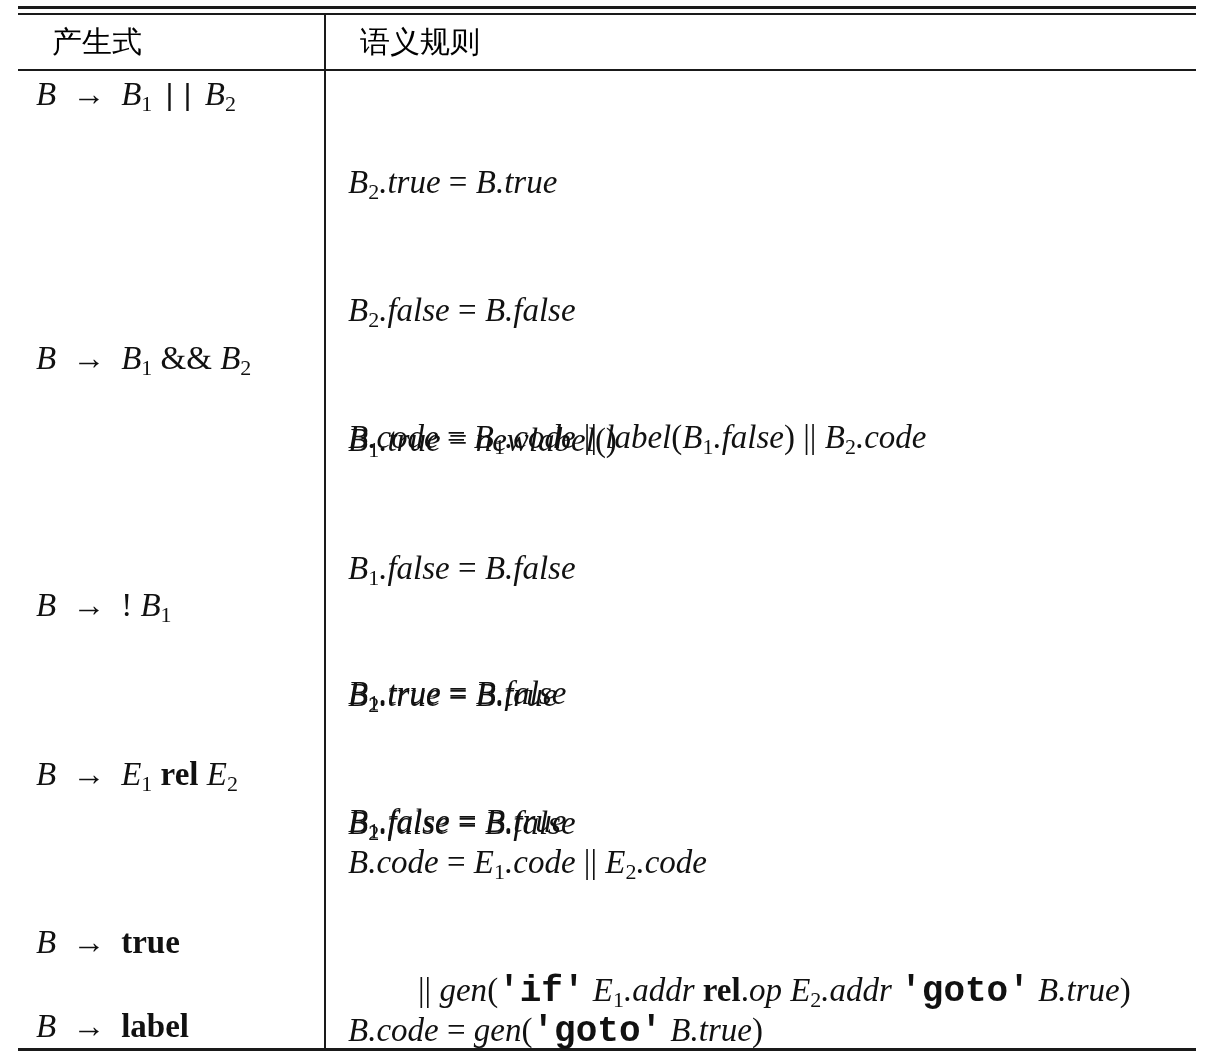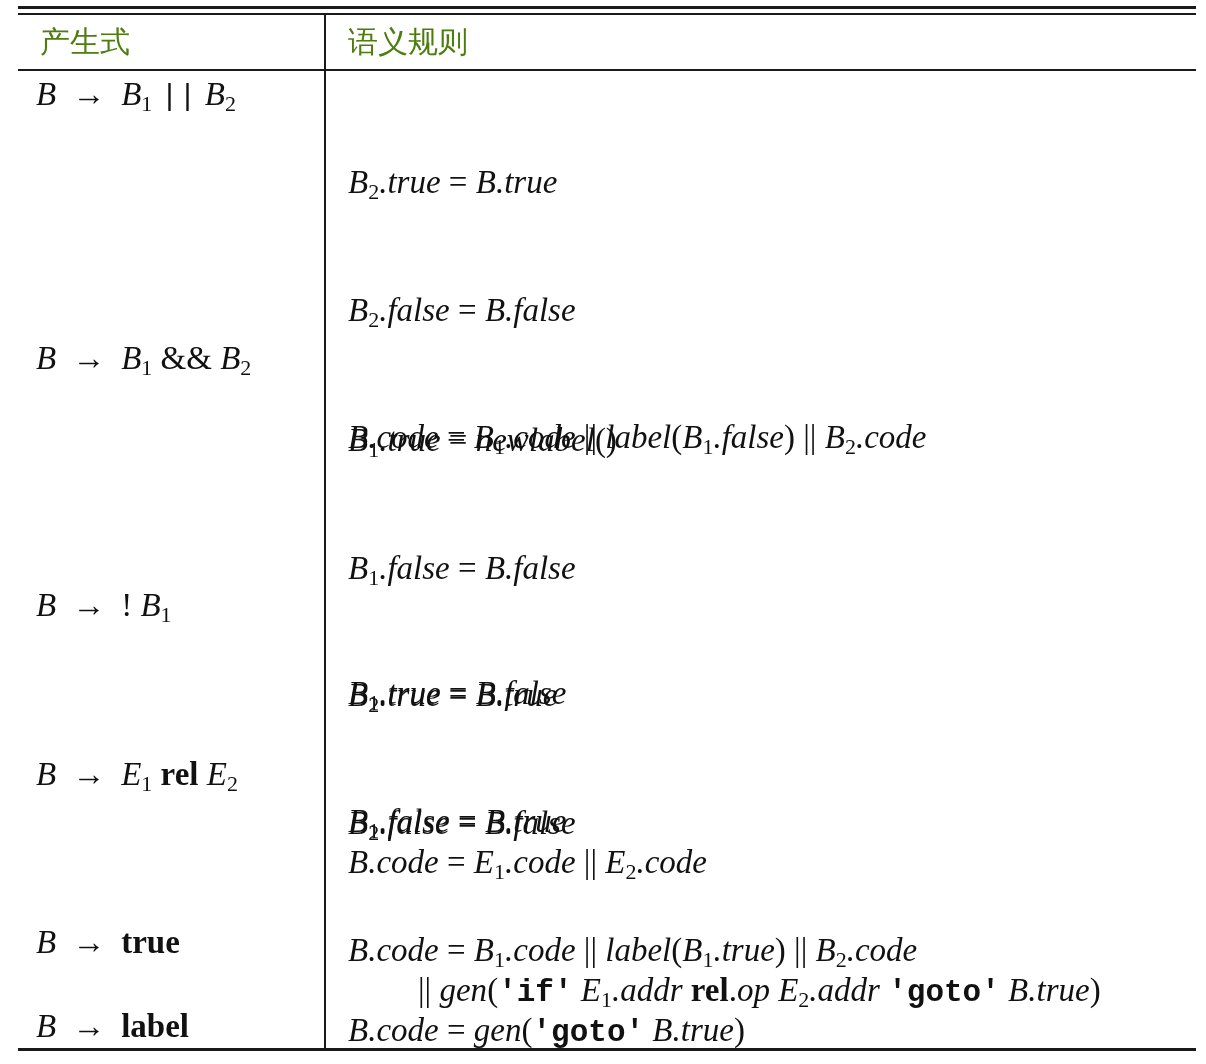--- a/index.html
+++ b/index.html
@@ -4,32 +4,32 @@
 <style>
   html, body { margin:0; padding:0; background:#ffffff; }
   body { width:1206px; height:1064px; position:relative; overflow:hidden;
          font-family:"Liberation Serif","DejaVu Serif",serif; color:#111; }
   .rule { position:absolute; left:18px; right:10px; background:#1a1a1a; }
   .rule.top1 { top:6px; height:3px; }
   .rule.top2 { top:13px; height:2px; }
   .rule.mid { top:69px; height:2px; }
   .rule.bot { top:1048px; height:3px; }
   .vline { position:absolute; left:324px; top:15px; width:2px; height:1035px; background:#1a1a1a; }
-  .hdr { position:absolute; top:22px; font-family:Liberation Sans, sans-serif; font-size:30px; color:#4d7c0f; }
+  .hdr { position:absolute; top:22px; font-family:Liberation Sans, sans-serif; font-size:30px; color:#000000;margin-left:12px; }
   .hdr.left { left:40px; }
   .hdr.right { left:348px; }
   .prod { position:absolute; left:36px; font-size:33px; white-space:nowrap; }
   .rules { position:absolute; left:348px; font-size:33px; line-height:42.5px; white-space:pre; }
   .rules .ln { display:block; height:42.5px; }
   .indent { padding-left:70px; }
   i, .it { font-style:italic; }
   sub { font-size:22px; vertical-align:-6px; font-style:normal; }
   .arrow { margin:0 16px; font-style:normal; }
   .b { font-weight:bold; font-style:normal;margin-top:48px; }
-  .tt { font-family:"Liberation Mono","DejaVu Sans Mono",monospace; font-weight:bold; font-style:normal; font-size:31px; }
+  .tt { font-family:"Liberation Mono","DejaVu Sans Mono",monospace; font-weight:bold; font-style:normal; font-size:36px; }
 </style>
 </head>
 <body>
 
 <div class="rule top1"></div>
 <div class="rule top2"></div>
 <div class="rule mid"></div>
 <div class="rule bot"></div>
 <div class="vline"></div>
 
@@ -42,21 +42,20 @@
   <span class="ln"><i>B</i><sub>2</sub><i>.false</i> = <i>B.false</i></span>
   <span class="ln"><i>B.code</i> = <i>B</i><sub>1</sub><i>.code</i> || <i>label</i>(<i>B</i><sub>1</sub><i>.false</i>) || <i>B</i><sub>2</sub><i>.code</i></span>
 </div>
 
 <div class="prod" style="top:340px"><i>B</i><span class="arrow">→</span><i>B</i><sub>1</sub> &amp;&amp; <i>B</i><sub>2</sub></div>
 <div class="rules" style="top:334px">
   <span class="ln"><i>B</i><sub>1</sub><i>.true</i> = <i>newlabel</i>()</span>
   <span class="ln"><i>B</i><sub>1</sub><i>.false</i> = <i>B.false</i></span>
   <span class="ln"><i>B</i><sub>2</sub><i>.true</i> = <i>B.true</i></span>
   <span class="ln"><i>B</i><sub>2</sub><i>.false</i> = <i>B.false</i></span>
-  <span class="ln"><i>B.code</i> = <i>B</i><sub>1</sub><i>.code</i> || <i>label</i>(<i>B</i><sub>1</sub><i>.true</i>) || <i>B</i><sub>2</sub><i>.code</i></span>
 </div>
 
 <div class="prod" style="top:587px"><i>B</i><span class="arrow">→</span>! <i>B</i><sub>1</sub></div>
 <div class="rules" style="top:587px">
   <span class="ln"><i>B</i><sub>1</sub><i>.true</i> = <i>B.false</i></span>
   <span class="ln"><i>B</i><sub>1</sub><i>.false</i> = <i>B.true</i></span>
 </div>
 
 <div class="prod" style="top:756px"><i>B</i><span class="arrow">→</span><i>E</i><sub>1</sub> <span class="b">rel</span> <i>E</i><sub>2</sub></div>
 <div class="rules" style="top:756px">

